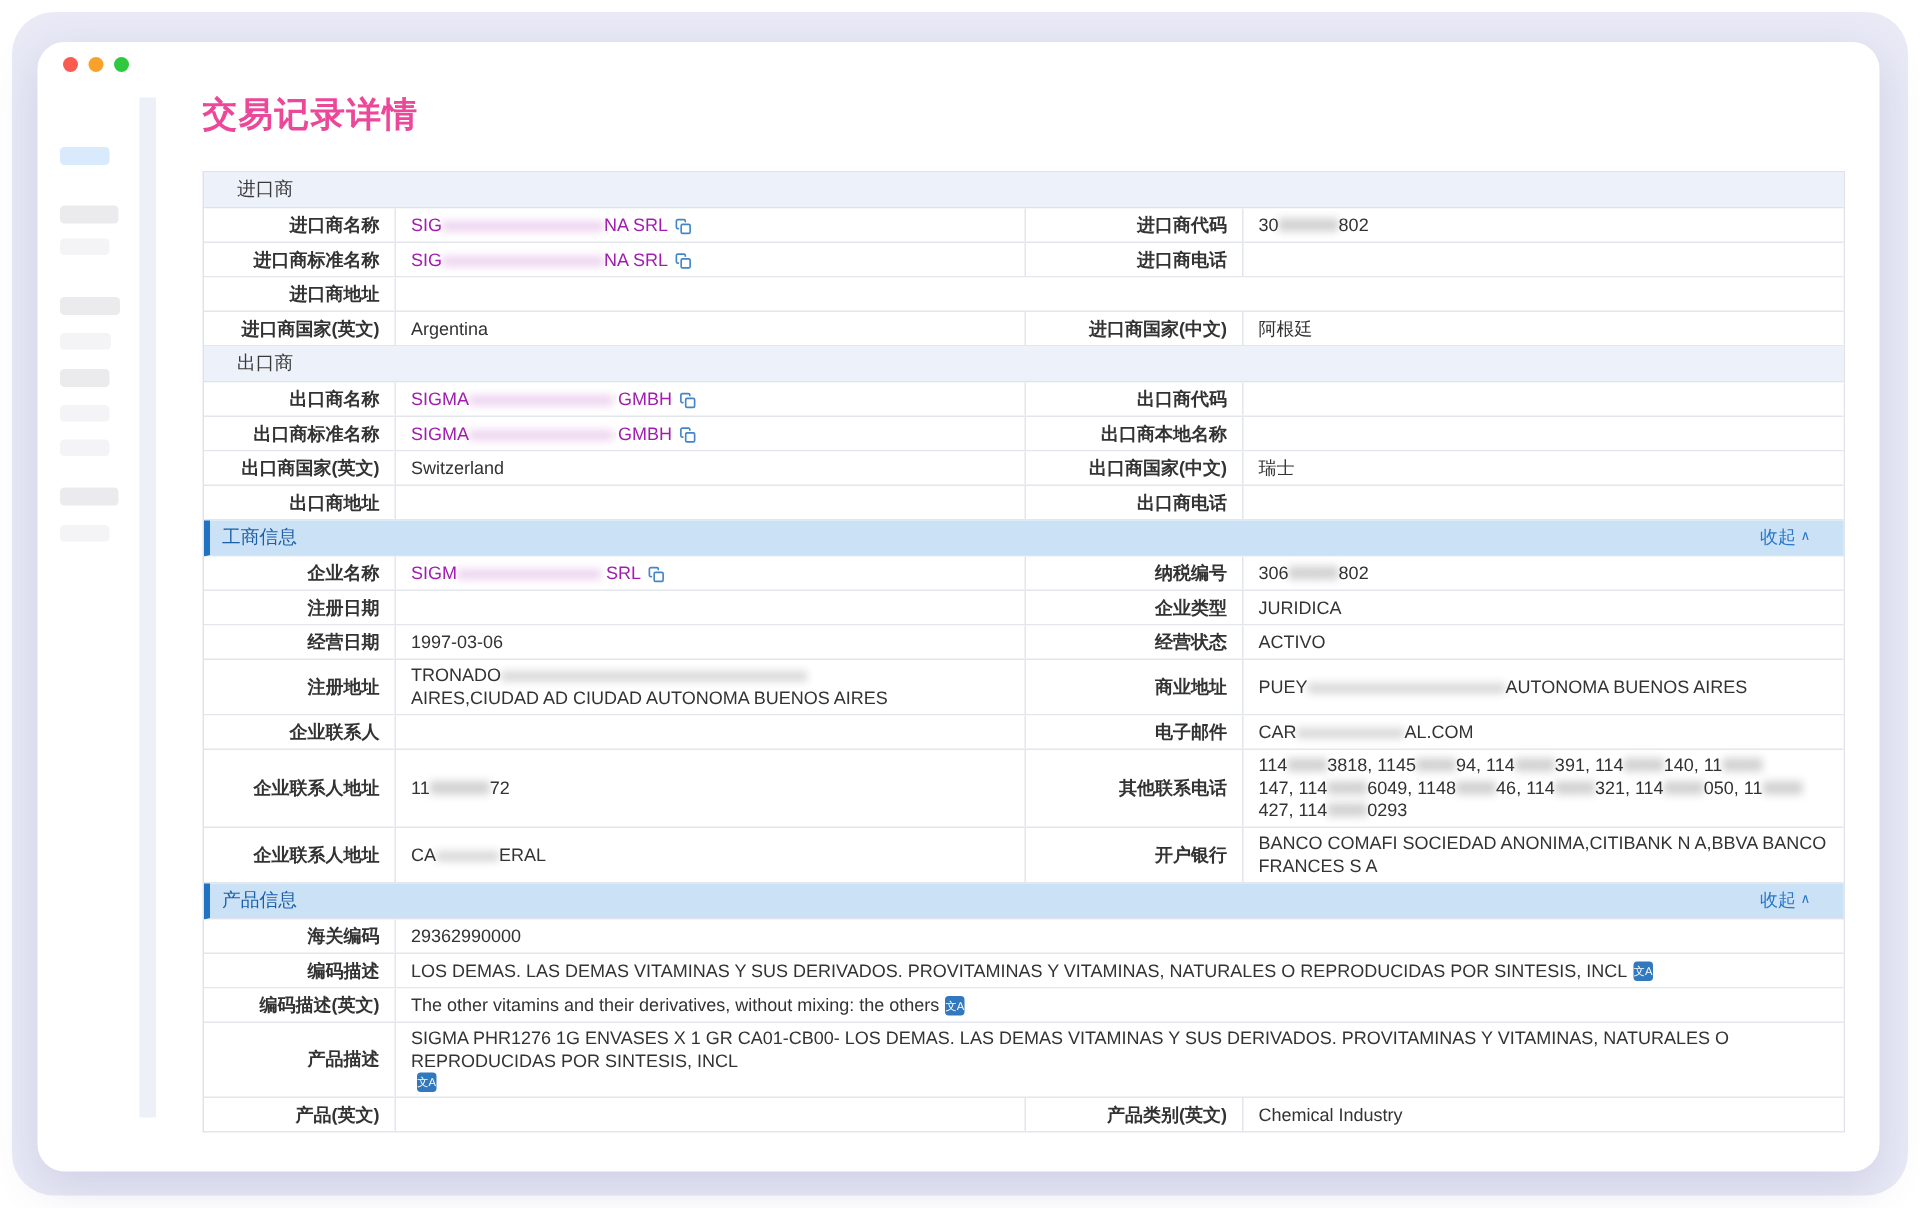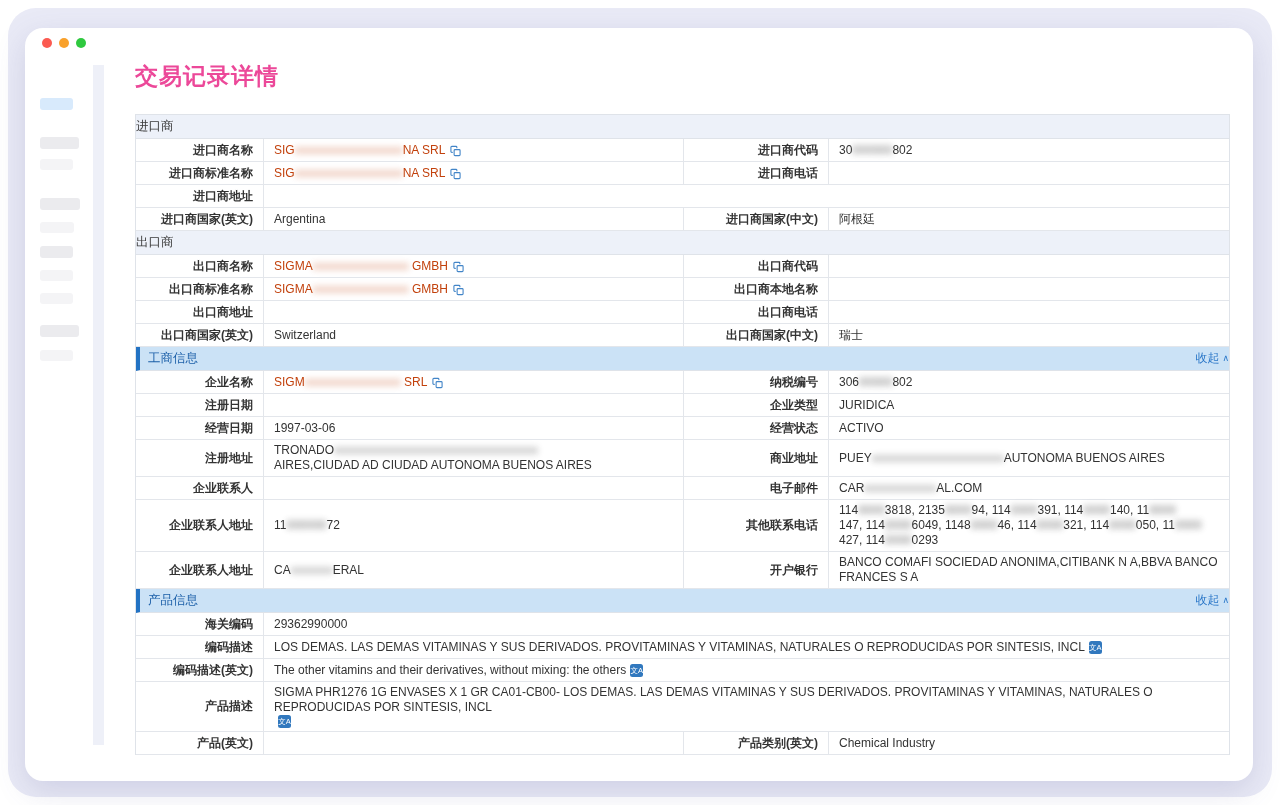--- a/index.html
+++ b/index.html
@@ -26,40 +26,40 @@
     background:#eef0f8; }
 
   
   .content { position:absolute; left:110px; top:33px; width:1095px; }
   .page-title { font-size:23px; font-weight:700; color:#ec4899; letter-spacing:1px; }
 
   .trade-table { margin-top:22px; border:1px solid #dfe3e9; border-bottom:none;
     font-size:12px; color:#333; }
 
   .sec-header { min-height:22px; display:flex; align-items:center;
-    justify-content:space-between; padding:3px 0; border-bottom:1px solid #dfe3e9; }
+    justify-content:space-between; padding:3px 22px; border-bottom:1px solid #dfe3e9; }
   .sec-header.plain { background:#edf1f9; color:#3a3a3a; }
   .sec-header.accent { background:#cbe2f6; color:#1b5fa8; border-left:4px solid #2272c3;
     padding-left:8px; font-weight:400; }
   .sec-title { font-size:12.5px; }
   .collapse-link { color:#2b77c8; cursor:pointer; font-size:12px; display:flex;
     align-items:center; gap:3px; }
   .collapse-caret { font-size:9px; position:relative; top:-1px; }
 
   .row { display:grid; border-bottom:1px solid #e3e6eb; background:#fff; }
   .row.pair { grid-template-columns:128px 420px 145px 1fr; }
   .row.span { grid-template-columns:128px 1fr; }
   .cell { padding:3px 10px; min-height:22px; display:flex; align-items:center;
     line-height:15px; }
   .cell.label { justify-content:flex-end; text-align:right; font-weight:700;
     color:#333; border-right:1px solid #e3e6eb; }
   .cell.value { color:#333; flex-wrap:wrap; align-content:center; }
   .row.pair .cell.value.v1 { border-right:1px solid #e3e6eb; }
   .row.pair .cell.label.l2 { border-right:1px solid #e3e6eb; }
-  .cell.value.link { color:#c2410c; }
+  .cell.value.link { color:#a21caf; }
 
   .blur { filter:blur(3px); opacity:.6; }
   .seg { white-space:pre-wrap; }
 
   .copy-icon { display:inline-flex; margin-left:5px; cursor:pointer; position:relative; top:1px; }
   .trans-icon { display:inline-block; margin-left:4px; width:13px; height:13px;
     background:#3178be; border-radius:2.5px; color:#fff; font-size:7.5px;
     line-height:13px; text-align:center; cursor:pointer; letter-spacing:0; }
 </style>
 </head>
@@ -173,34 +173,34 @@
               <svg width="11" height="12" viewBox="0 0 24 24" fill="none" stroke="#4285c8" stroke-width="2.4" stroke-linecap="round" stroke-linejoin="round">
                 <rect x="9" y="9" width="13" height="13" rx="2"></rect>
                 <path d="M5 15H4a2 2 0 0 1-2-2V4a2 2 0 0 1 2-2h9a2 2 0 0 1 2 2v1"></path>
               </svg>
             </span>
           </div>
           <div class="cell label l2">出口商本地名称</div>
           <div class="cell value v2"></div>
         </div>
         <div class="row pair">
+          <div class="cell label l1">出口商国家(英文)</div>
+          <div class="cell value v1">
+            <span class="seg">Switzerland</span>
+          </div>
+          <div class="cell label l2">出口商国家(中文)</div>
+          <div class="cell value v2">
+            <span class="seg">瑞士</span>
+          </div>
+        </div>
+        <div class="row pair">
           <div class="cell label l1">出口商地址</div>
           <div class="cell value v1"></div>
           <div class="cell label l2">出口商电话</div>
           <div class="cell value v2"></div>
-        </div>
-        <div class="row pair">
-          <div class="cell label l1">出口商国家(英文)</div>
-          <div class="cell value v1">
-            <span class="seg">Switzerland</span>
-          </div>
-          <div class="cell label l2">出口商国家(中文)</div>
-          <div class="cell value v2">
-            <span class="seg">瑞士</span>
-          </div>
         </div>
         <div class="sec-header accent">
           <span class="sec-title">工商信息</span>
           <span class="collapse-link">
             <span>收起</span>
             <span class="collapse-caret">∧</span>
           </span>
         </div>
         <div class="row pair">
           <div class="cell label l1">企业名称</div>
@@ -268,21 +268,21 @@
           <div class="cell label l1">企业联系人地址</div>
           <div class="cell value v1">
             <span class="seg">11</span>
             <span class="seg blur">888888</span>
             <span class="seg">72</span>
           </div>
           <div class="cell label l2">其他联系电话</div>
           <div class="cell value v2">
             <span class="seg">114</span>
             <span class="seg blur">8888</span>
-            <span class="seg">3818, 2135</span>
+            <span class="seg">3818, 1145</span>
             <span class="seg blur">8888</span>
             <span class="seg">94, 114</span>
             <span class="seg blur">8888</span>
             <span class="seg">391, 114</span>
             <span class="seg blur">8888</span>
             <span class="seg">140, 11</span>
             <span class="seg blur">8888</span>
             <span class="seg">147, 114</span>
             <span class="seg blur">8888</span>
             <span class="seg">6049, 1148</span>

